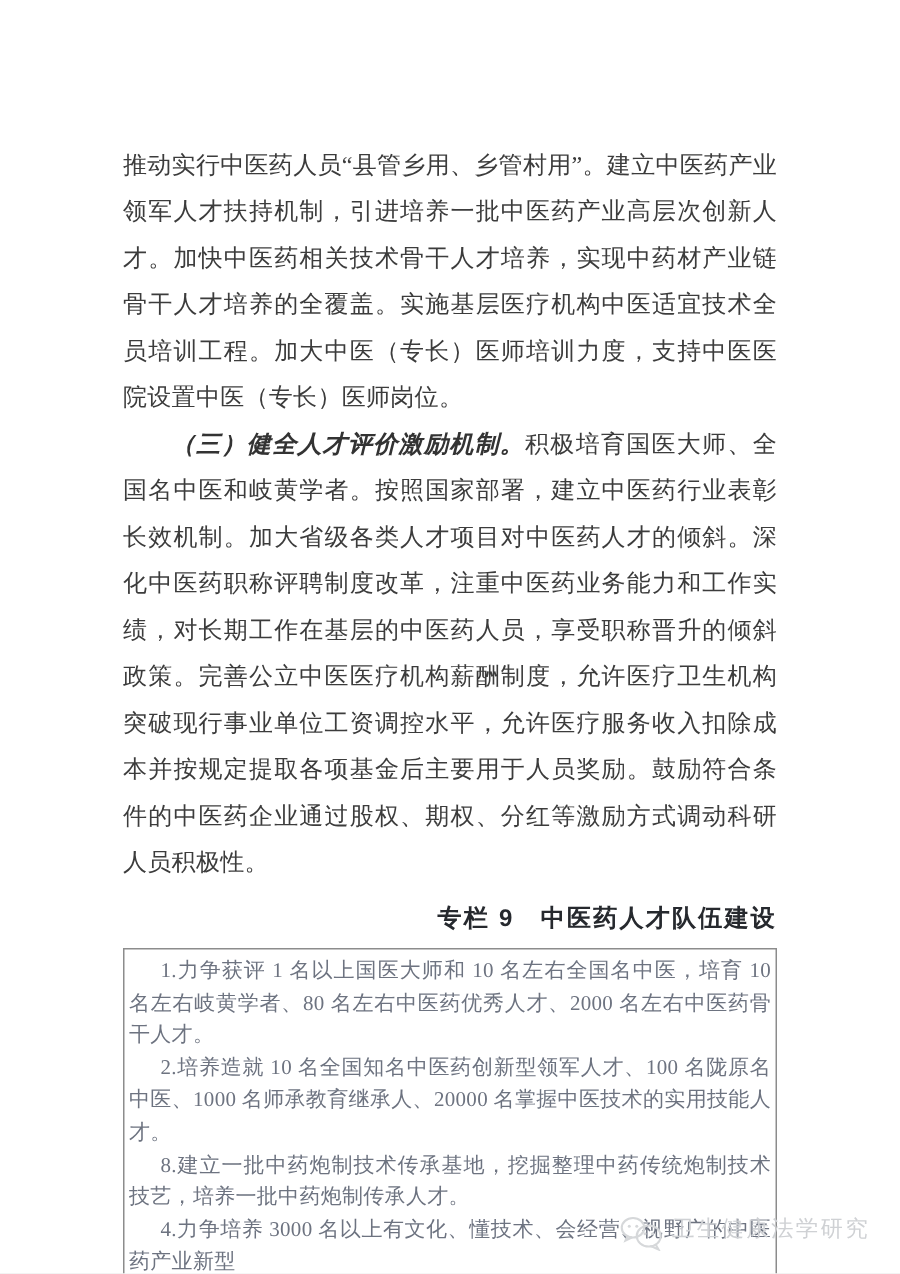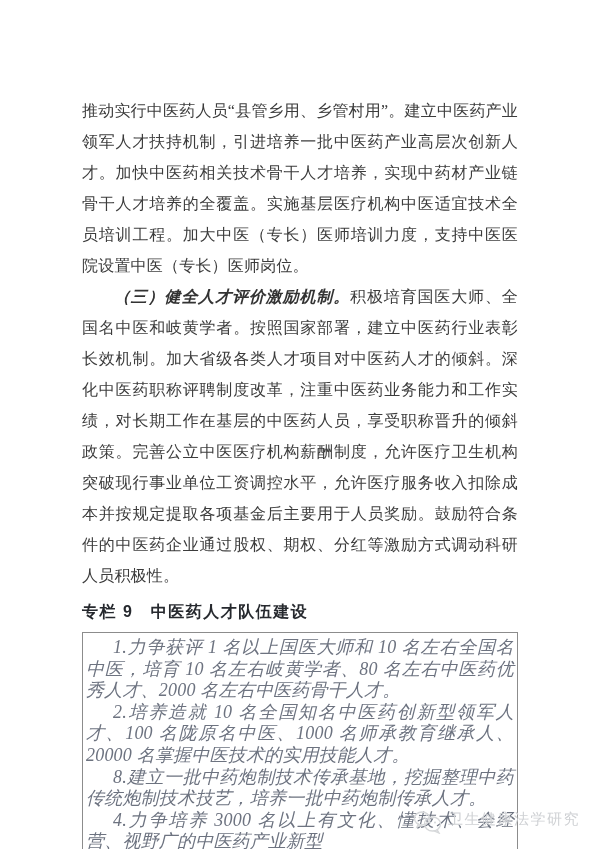--- a/index.html
+++ b/index.html
@@ -25,42 +25,41 @@
     line-height: 31px;
     color: #3c3c3c;
     text-align: justify;
     text-justify: inter-character;
     letter-spacing: 0.2px;
   }
   .body-para.indented { text-indent: 2em; }
   .para-lead { font-weight: bold; color: #333333; font-style: italic; }
   .column-title {
     margin: 11px 0 9px 0;
-    text-align: left;
+    text-align: right;
     font-family: "Liberation Sans", sans-serif;
     font-weight: bold;
     font-size: 16px;
     letter-spacing: 1.5px;
     color: #26292e;
   }
   .column-box {
     border: 1px solid #8c8c8c;
     padding: 4px 3px 1px 3px;
     background: #ffffff;
   }
   .column-item {
     margin: 0;
-    font-size: 18px;
+    font-size: 14px;
     line-height: 21.6px;
     color: #6d7380;
     text-align: justify;
     text-justify: inter-character;
     text-indent: 1.5em;
     letter-spacing: 0.2px;
-    font-style: italic;
   }
   .watermark {
     position: absolute;
     top: 810px;
     right: 36px;
     display: flex;
     gap: 5px;
     color: #cfd1d4;
     font-family: "Liberation Sans", sans-serif;
     font-size: 15px;

